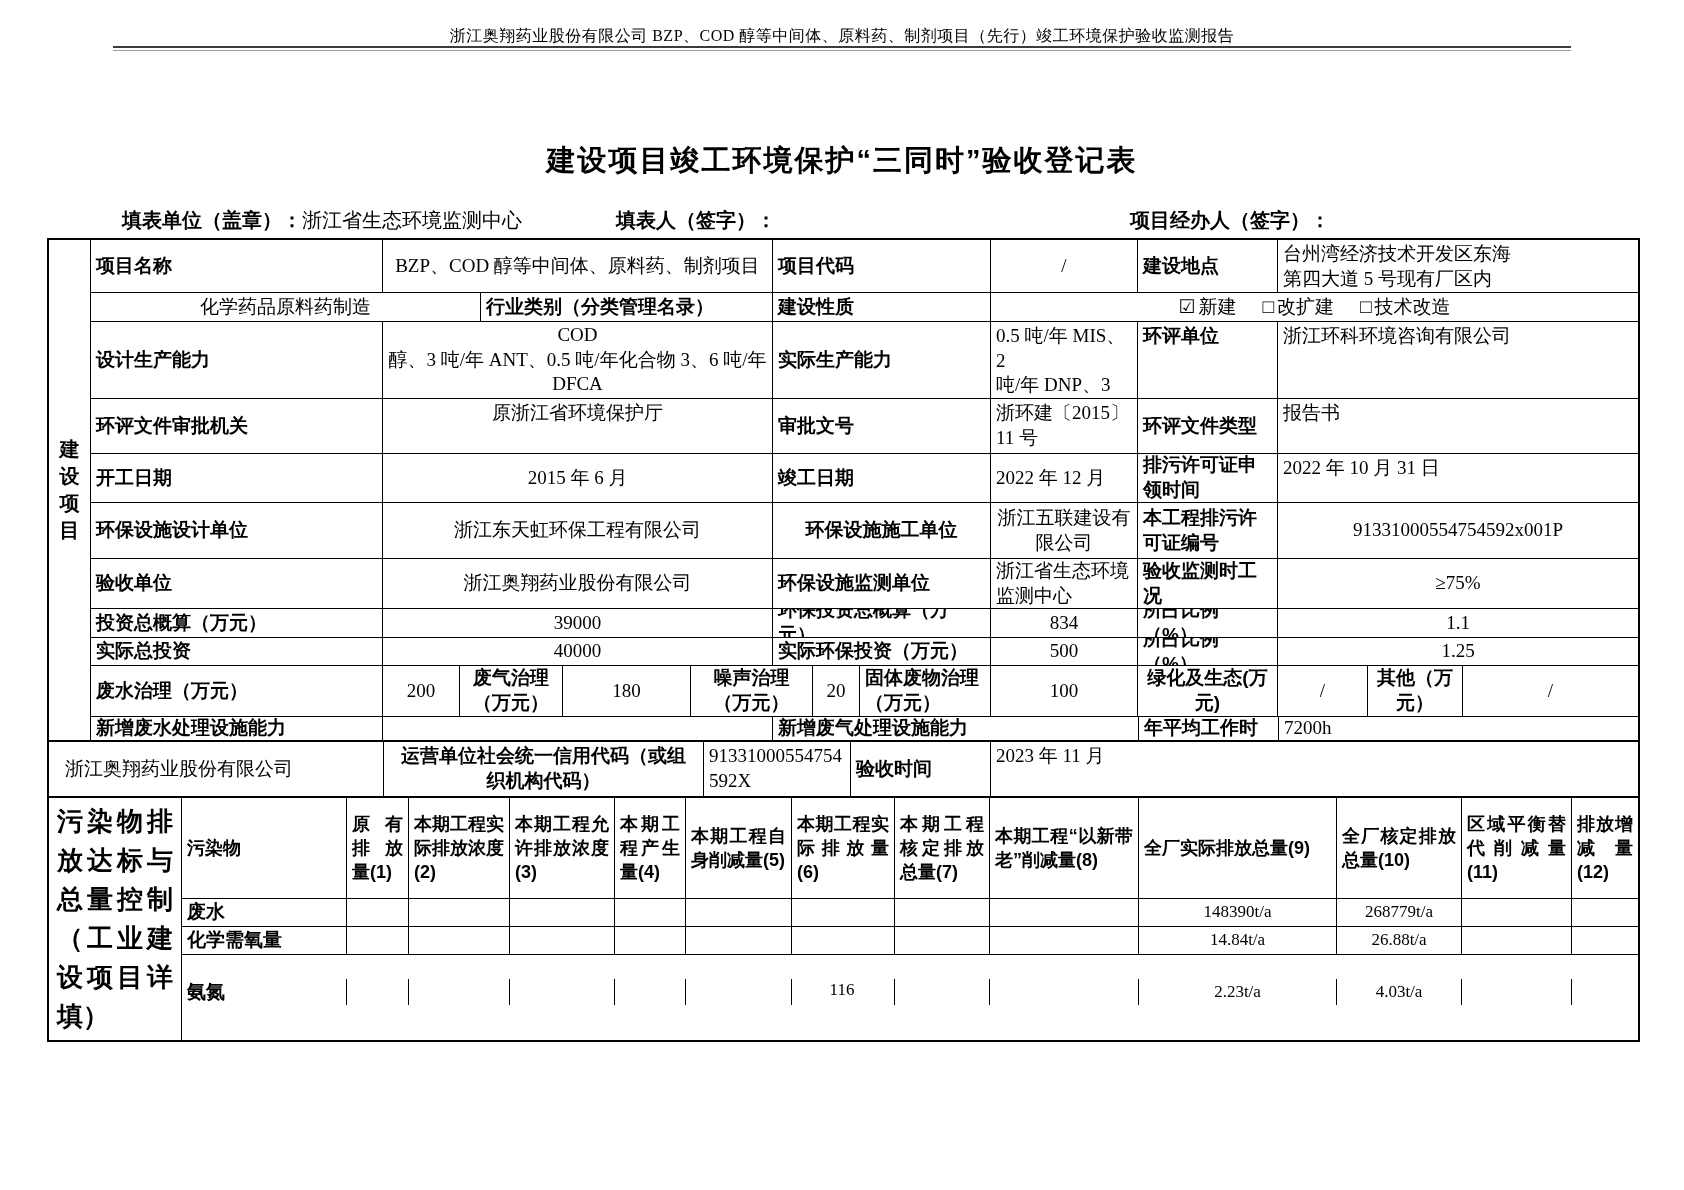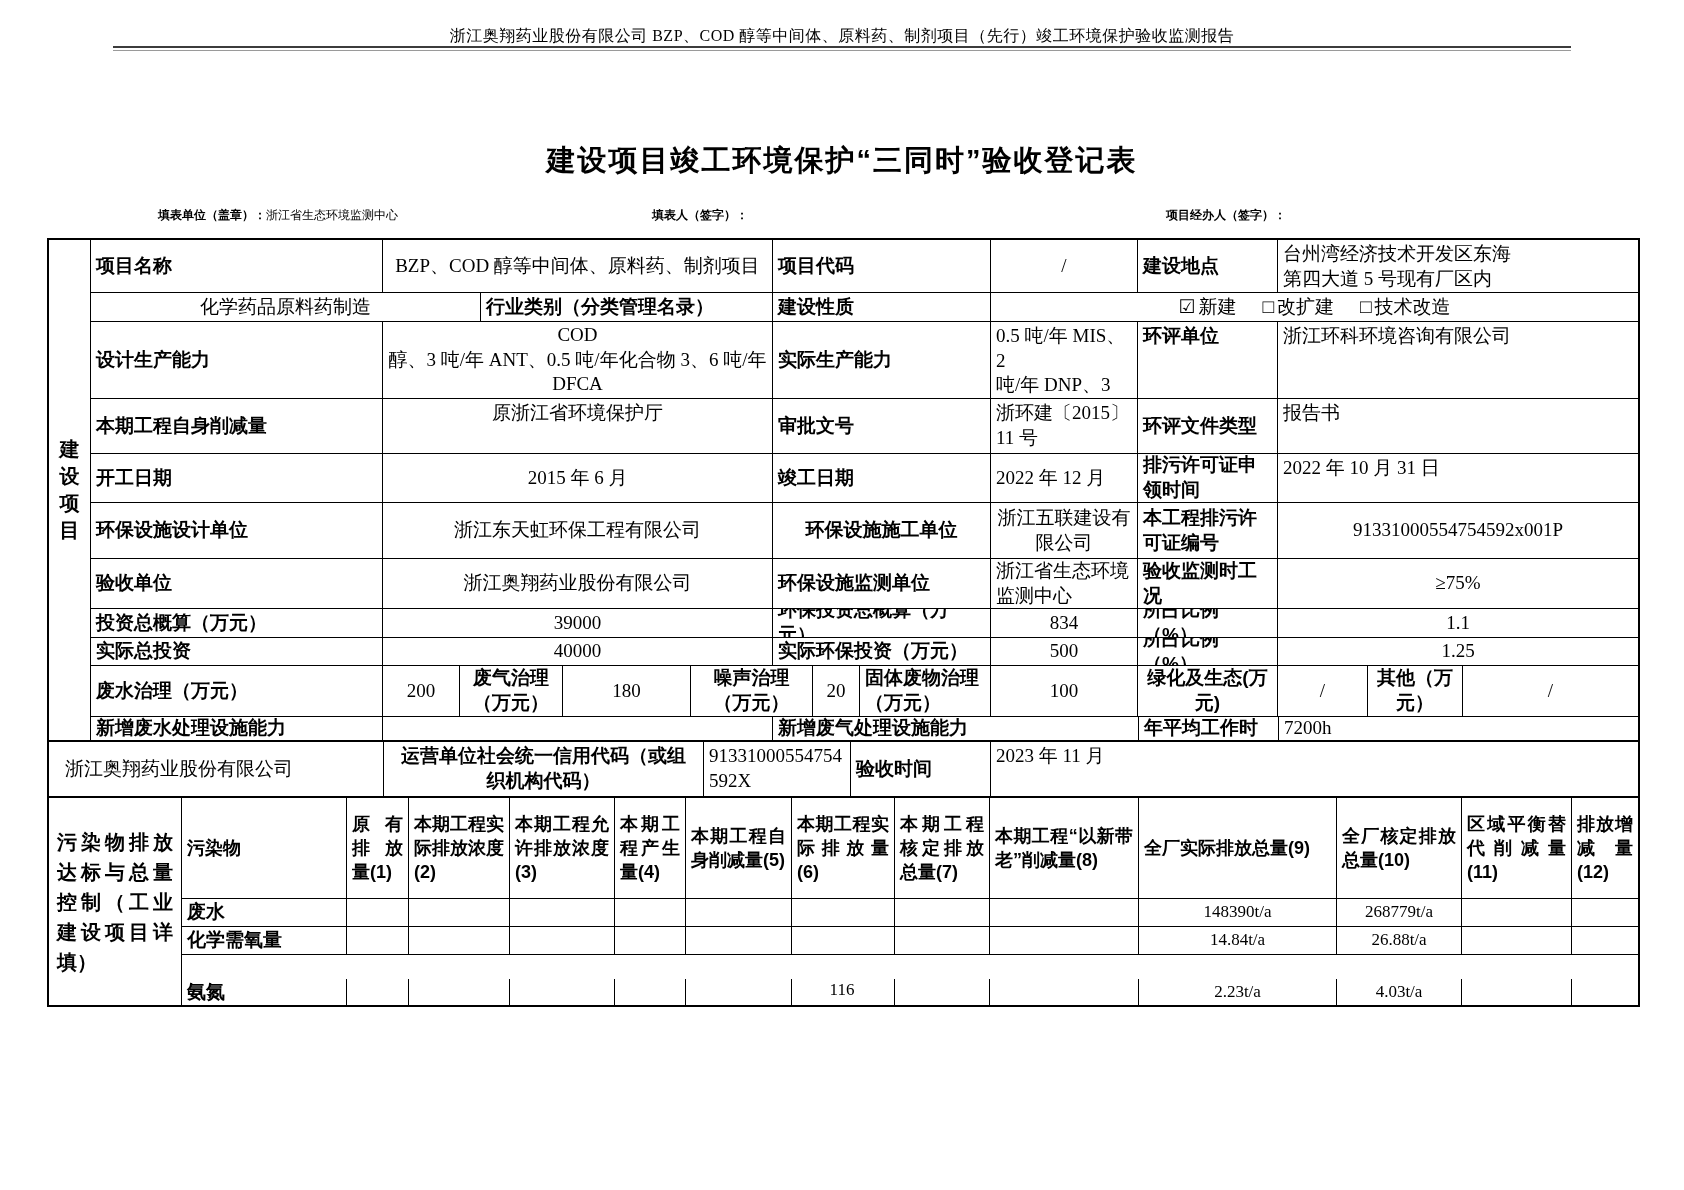--- a/index.html
+++ b/index.html
@@ -3,42 +3,42 @@
 <meta charset="utf-8">
 <style>
   html,body{margin:0;padding:0;background:#fff;color:#000;}
   body{position:relative;width:1684px;height:1190px;font-family:"Liberation Serif",serif;overflow:hidden;}
   .abs{position:absolute;}
   .doc-header{top:26px;left:0;width:100%;text-align:center;font-size:16px;letter-spacing:.5px;}
   .hrule1{top:46px;left:113px;width:1458px;border-top:2px solid #3c3c3c;}
   .hrule2{top:50px;left:113px;width:1458px;border-top:1px solid #9a9a9a;}
   .doc-title{top:141px;left:0;width:100%;text-align:center;font-size:29px;font-weight:bold;
     font-family:"Liberation Sans",sans-serif;letter-spacing:2px;}
-  .meta{top:207px;font-size:12px;white-space:nowrap;margin-left:36px;}
+  .meta{top:207px;font-size:20px;white-space:nowrap;}
   .b{font-weight:bold;font-family:"Liberation Sans",sans-serif;}
   .tbl{left:47px;top:238px;width:1593px;border:2px solid #000;box-sizing:border-box;font-size:19px;}
   .tr{display:flex;border-bottom:1px solid #000;align-items:stretch;}
   .td{box-sizing:border-box;border-right:1px solid #000;display:flex;align-items:center;
       padding:2px 5px;overflow:hidden;line-height:1.3;}
   .td:last-child{border-right:none;}
   .lbl{font-family:"Liberation Sans",sans-serif;font-weight:bold;white-space:pre-line;}
   .val{font-family:"Liberation Serif",serif;white-space:pre-line;}
   .c{justify-content:center;text-align:center;}
   .t{align-items:flex-start;}
   .upper{display:flex;border-bottom:2px solid #000;}
   .upper .rows{flex:1;}
   .upper .rows .tr:last-child{border-bottom:none;}
   .vcol{width:41px;border-right:1px solid #000;display:flex;align-items:center;justify-content:center;}
   .vcol .vtxt{width:22px;text-align:center;font-weight:bold;font-family:"Liberation Sans",sans-serif;
       font-size:20px;line-height:1.35;}
   .oprow{border-bottom:2px solid #000;}
   .lower{display:flex;}
   .plabel{width:133px;border-right:1px solid #000;display:flex;align-items:center;justify-content:center;
       padding:4px 8px;box-sizing:border-box;}
-  .plabel .ptxt{font-weight:bold;font-family:"Liberation Sans",sans-serif;font-size:20px;
+  .plabel .ptxt{font-weight:bold;font-family:"Liberation Sans",sans-serif;font-size:26px;
       line-height:1.5;text-align:justify;}
   .lower .rows{flex:1;}
   .lower .rows .tr:last-child{border-bottom:none;margin-top:24px;}
   .hd{font-family:"Liberation Sans",sans-serif;font-weight:bold;font-size:18px;
       padding:3px 5px;line-height:1.35;text-align:justify;}
   .pd{font-size:17px;}
   .opt{display:inline-flex;gap:3px;}
   .gap{gap:26px;}
   .footer{top:980px;left:0;width:100%;text-align:center;font-size:17px;}
 </style>
@@ -93,21 +93,21 @@
 以及 12 亿片/年片剂和 2030 万瓶/年注射剂。</div>
         <div class="td lbl" style="width:218px">实际生产能力</div>
         <div class="td val t" style="width:147px">0.5 吨/年 MIS、2
 吨/年 DNP、3 吨/
 年 SHC</div>
         <div class="td lbl t" style="width:140px">环评单位</div>
         <div class="td val t" style="flex:1">浙江环科环境咨询有限公司</div>
       </div>
 
       <div class="tr" style="height:54px">
-        <div class="td lbl" style="width:292px">本期工程自身削减量</div>
+        <div class="td lbl" style="width:292px">环评文件审批机关</div>
         <div class="td val c t" style="width:390px">原浙江省环境保护厅</div>
         <div class="td lbl" style="width:218px">审批文号</div>
         <div class="td val" style="width:147px">浙环建〔2015〕
 11 号</div>
         <div class="td lbl" style="width:140px">环评文件类型</div>
         <div class="td val t" style="flex:1">报告书</div>
       </div>
 
       <div class="tr" style="height:48px">
         <div class="td lbl" style="width:292px">开工日期</div>

